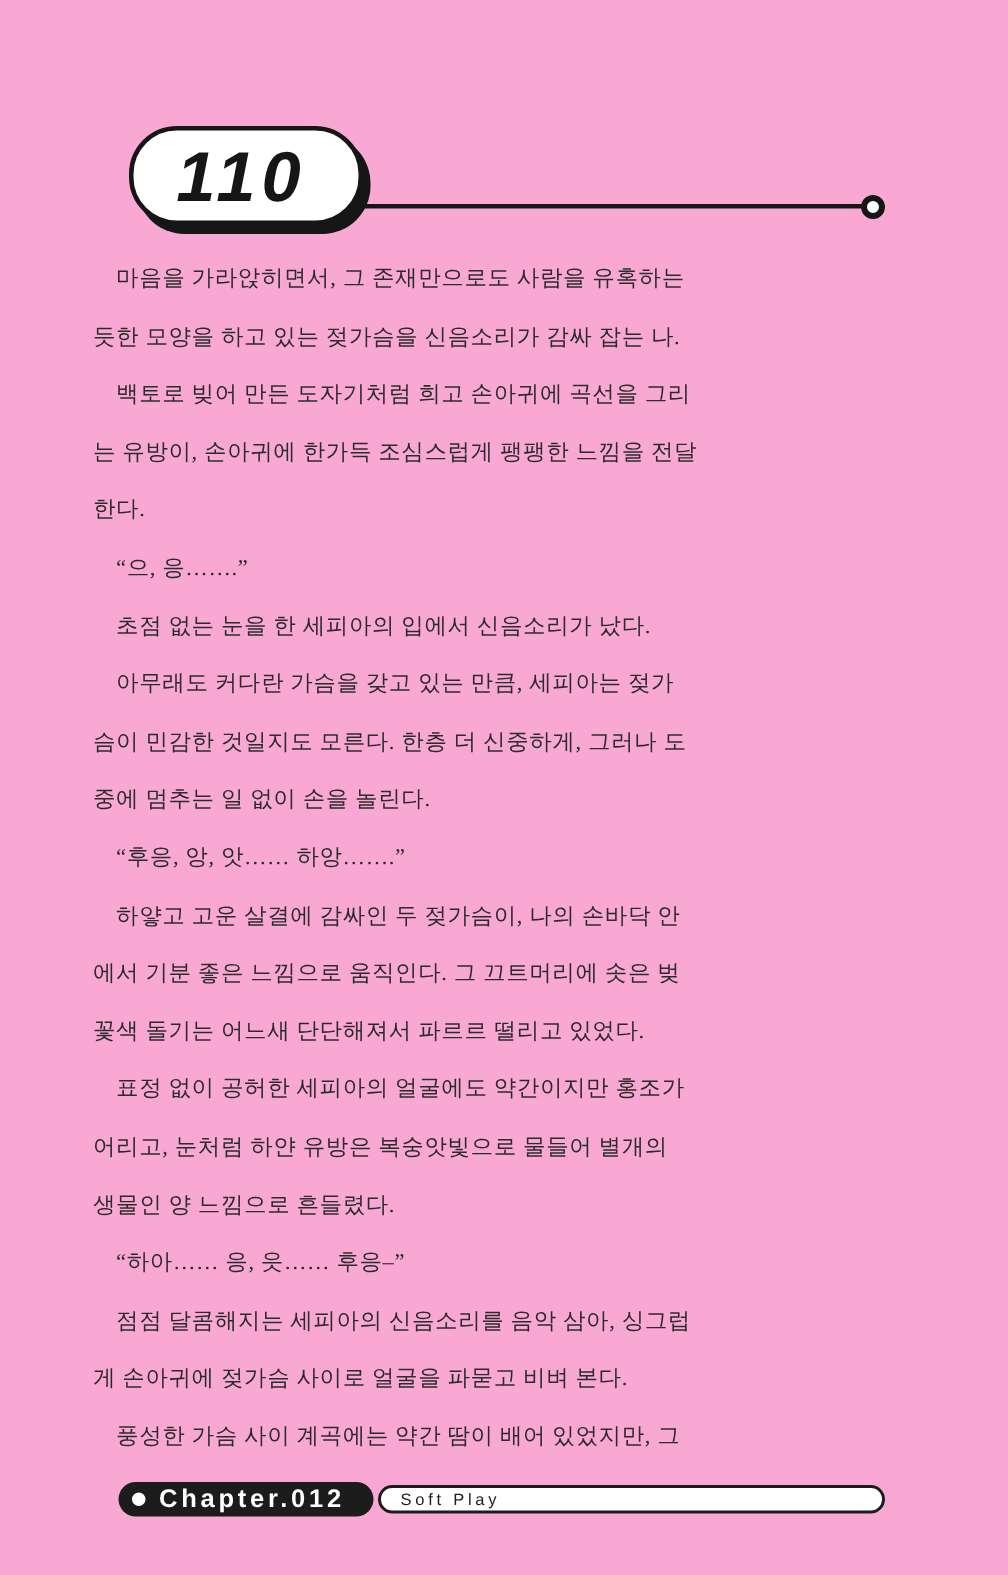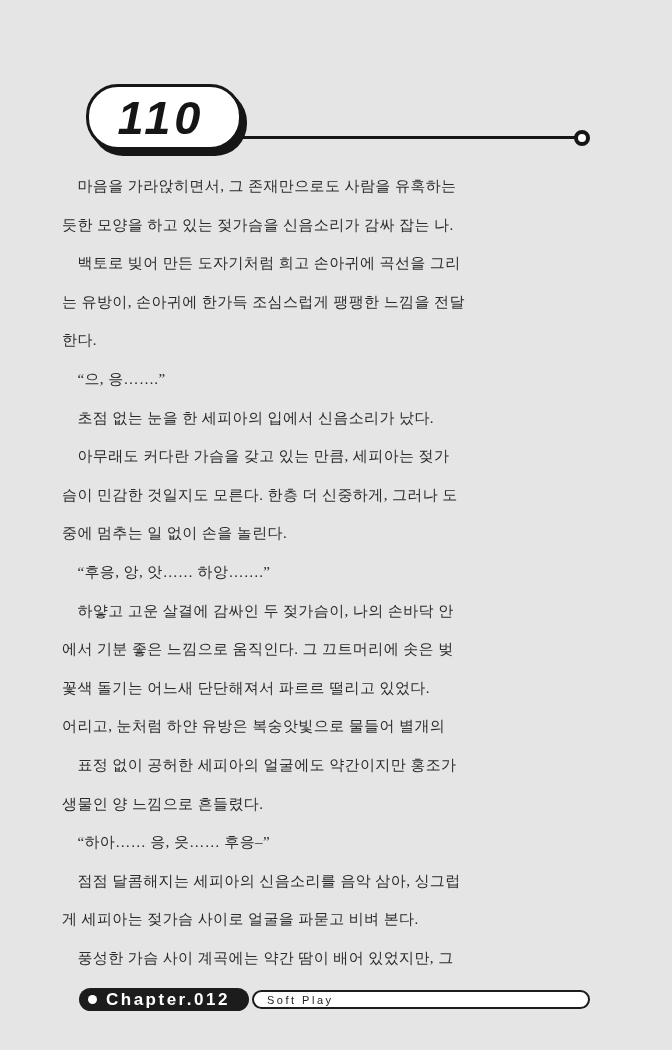--- a/index.html
+++ b/index.html
@@ -4,21 +4,21 @@
 <style>
   html, body {
     margin: 0;
     padding: 0;
     background: #ffffff;
   }
   #page {
     position: relative;
     width: 672px;
     height: 1050px;
-    background: #e5e5e5;
+    background: #f9a8d4;
     overflow: hidden;
     font-family: "Liberation Serif", serif;
   }
 
   
   #badge {
     position: absolute;
     left: 86px;
     top: 84px;
     width: 150px;
@@ -146,26 +146,26 @@
       <div class="line">한다.</div>
       <div class="line">　“으, 응…….”</div>
       <div class="line">　초점 없는 눈을 한 세피아의 입에서 신음소리가 났다.</div>
       <div class="line">　아무래도 커다란 가슴을 갖고 있는 만큼, 세피아는 젖가</div>
       <div class="line">슴이 민감한 것일지도 모른다. 한층 더 신중하게, 그러나 도</div>
       <div class="line">중에 멈추는 일 없이 손을 놀린다.</div>
       <div class="line">　“후응, 앙, 앗…… 하앙…….”</div>
       <div class="line">　하얗고 고운 살결에 감싸인 두 젖가슴이, 나의 손바닥 안</div>
       <div class="line">에서 기분 좋은 느낌으로 움직인다. 그 끄트머리에 솟은 벚</div>
       <div class="line">꽃색 돌기는 어느새 단단해져서 파르르 떨리고 있었다.</div>
+      <div class="line">　표정 없이 공허한 세피아의 얼굴에도 약간이지만 홍조가</div>
       <div class="line">어리고, 눈처럼 하얀 유방은 복숭앗빛으로 물들어 별개의</div>
-      <div class="line">　표정 없이 공허한 세피아의 얼굴에도 약간이지만 홍조가</div>
       <div class="line">생물인 양 느낌으로 흔들렸다.</div>
       <div class="line">　“하아…… 응, 읏…… 후응–”</div>
       <div class="line">　점점 달콤해지는 세피아의 신음소리를 음악 삼아, 싱그럽</div>
-      <div class="line">게 세피아는 젖가슴 사이로 얼굴을 파묻고 비벼 본다.</div>
+      <div class="line">게 손아귀에 젖가슴 사이로 얼굴을 파묻고 비벼 본다.</div>
       <div class="line">　풍성한 가슴 사이 계곡에는 약간 땀이 배어 있었지만, 그</div>
     </div>
 
   <div id="footer-chapter">
     <span class="dot"></span>
     <span class="label">Chapter.012</span>
   </div>
 
   <div id="footer-section">
     <span class="label">Soft Play</span>

